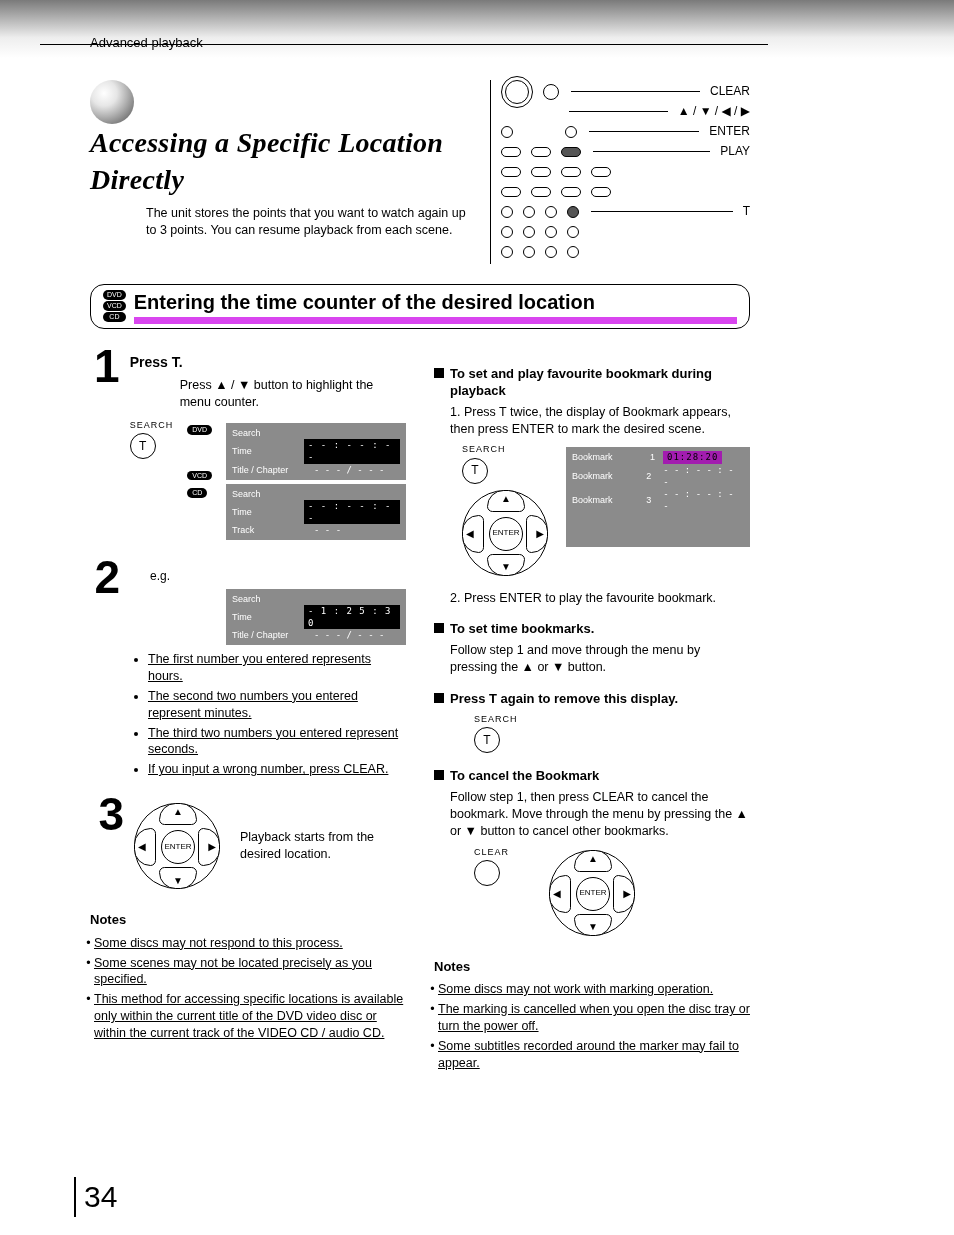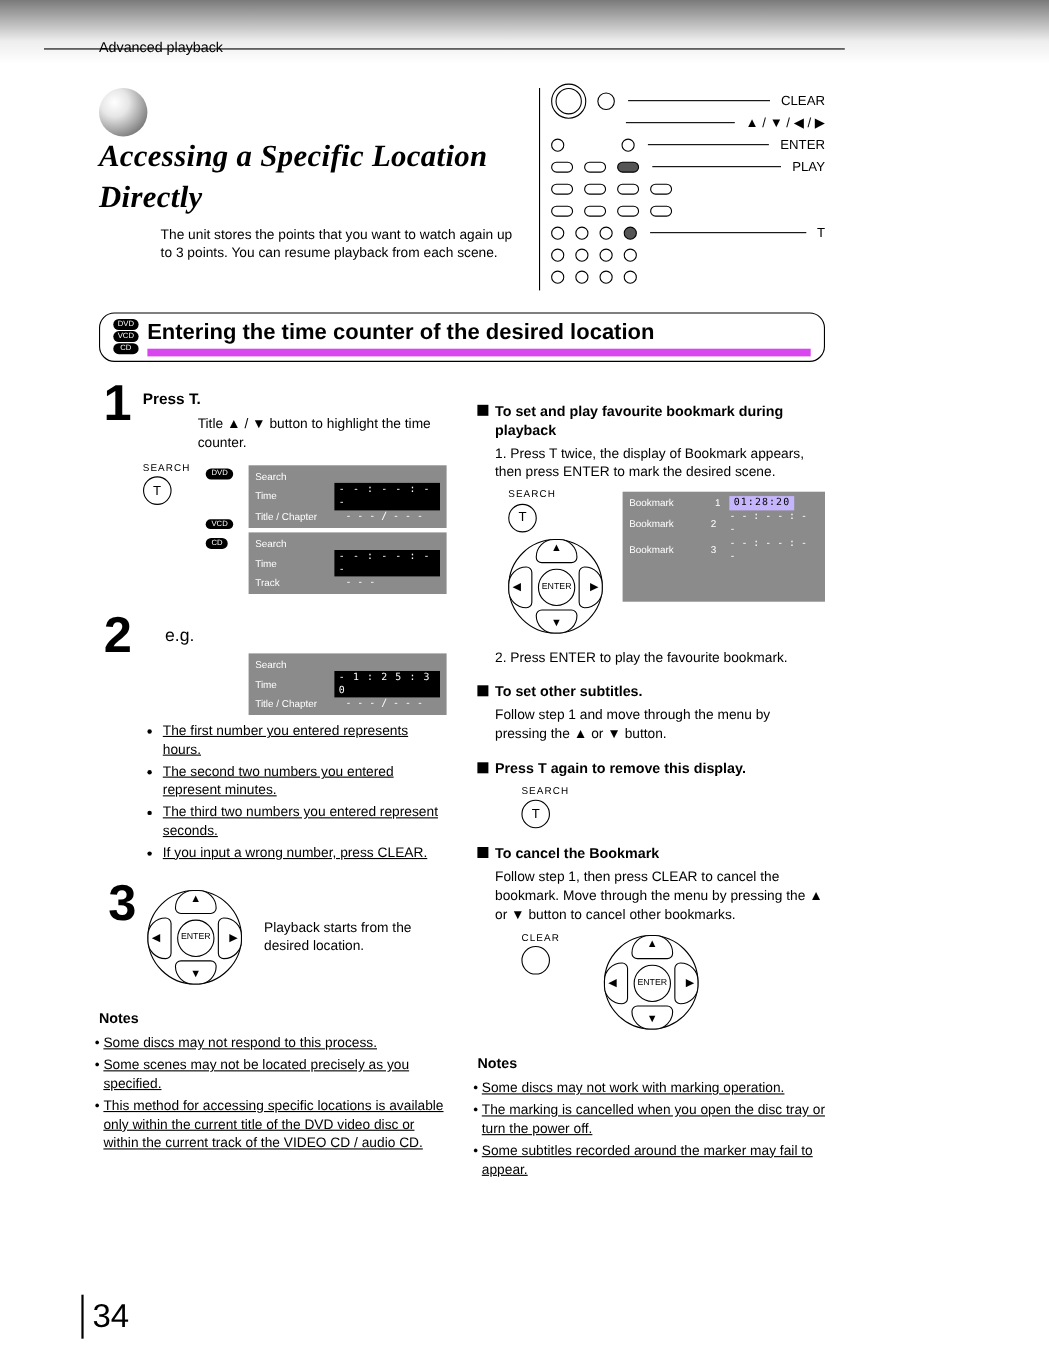--- a/index.html
+++ b/index.html
@@ -193,21 +193,21 @@
   </div>
 
   <div class="cols">
 
     <div class="col">
 
       <div class="step">
         <div class="step-num">1</div>
         <div class="step-body">
           <div class="step-h">Press T.</div>
-          <div style="margin-left:50px;font-size:12.5px;">Title ▲ / ▼ button to highlight the time counter.</div>
+          <div style="margin-left:50px;font-size:12.5px;">Press ▲ / ▼ button to highlight the menu counter.</div>
           <div style="display:flex;gap:14px;align-items:flex-start;margin-top:8px;">
             <div>
               <div class="search-lab">SEARCH</div>
               <div class="tbtn">T</div>
             </div>
             <div>
               <span class="disc-inline">DVD</span>
               <div style="height:28px"></div>
               <span class="disc-inline">VCD</span><br>
               <span class="disc-inline">CD</span>
@@ -240,21 +240,21 @@
                   </div>
               </div>
             </div>
           </div>
         </div>
       </div>
 
       <div class="step">
         <div class="step-num">2</div>
         <div class="step-body">
-          <div style="margin:6px 0 0 20px;font-size:16px;">e.g.</div>
+          <div style="margin:6px 0 0 20px;font-size:12px;">e.g.</div>
           <div style="margin-left:96px;">
             <div class="osd">
               <div class="row">
                   <span class="lab">Search</span>
                 </div>
               <div class="row">
                   <span class="lab">Time</span>
                    <span class="val">- 1 : 2 5 : 3 0</span>
                 </div>
               <div class="row">
@@ -319,39 +319,39 @@
             <span class="arr" style="left:38px;top:1px;">▲</span>
             <span class="arr" style="left:38px;bottom:1px;">▼</span>
             <span class="arr" style="left:3px;top:36px;">◀</span>
             <span class="arr" style="right:3px;top:36px;">▶</span>
           </div>
         </div>
         <div class="osd osd-wide" style="height:100px;">
           <div class="row">
               <span class="lab">Bookmark</span>
             <span>1</span>
-            <span class="val" style="background:#c4b5fd;color:#000;">01:28:20</span>
+            <span class="val" style="background:#a21caf;color:#000;">01:28:20</span>
             </div>
           <div class="row">
               <span class="lab">Bookmark</span>
             <span>2</span>
             <span class="valp">- - : - - : - -</span>
             </div>
           <div class="row">
               <span class="lab">Bookmark</span>
             <span>3</span>
             <span class="valp">- - : - - : - -</span>
             </div>
         </div>
       </div>
       <p class="rp" style="margin-top:10px;">2. Press ENTER to play the favourite bookmark.</p>
 
       <div class="rh">
           <span class="sq"></span>
-        <span>To set other subtitles.</span>
+        <span>To set time bookmarks.</span>
         </div>
       <p class="rp">Follow step 1 and move through the menu by pressing the ▲ or ▼ button.</p>
 
       <div class="rh">
           <span class="sq"></span>
         <span>Press T again to remove this display.</span>
         </div>
       <div style="margin:6px 0 0 40px;">
         <div class="search-lab">SEARCH</div>
         <div class="tbtn">T</div>

